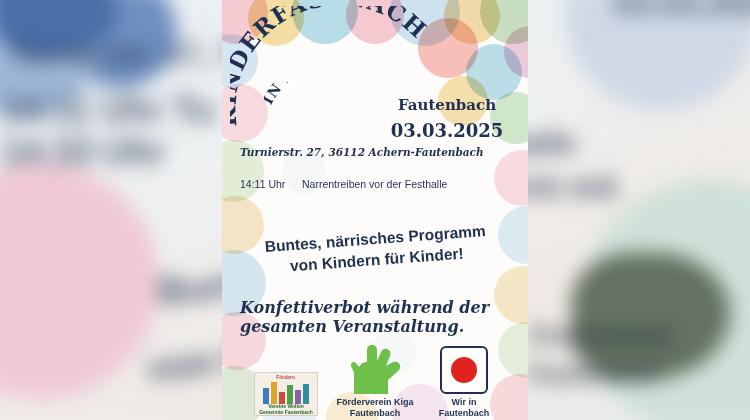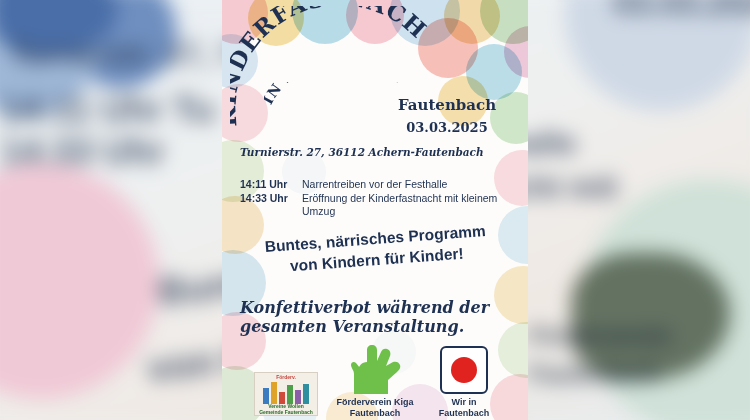--- a/index.html
+++ b/index.html
@@ -123,21 +123,21 @@
     color: #1f3152;
   }
   .rm-date {
     position: absolute;
     right: 16px;
     top: 120px;
     width: 130px;
     text-align: center;
     font-family: "DejaVu Serif", serif;
     font-weight: bold;
-    font-size: 13px;
+    font-size: 18px;
     color: #1f3152;
   }
 
   .address {
     position: absolute;
     left: 18px;
     top: 146px;
     font-family: "DejaVu Serif", serif;
     font-style: italic;
     font-weight: bold;
@@ -149,21 +149,21 @@
     position: absolute;
     left: 18px;
     top: 178px;
     width: 270px;
     font-family: "Liberation Sans", sans-serif;
     color: #1f3152;
     font-size: 10.5px;
     line-height: 13px;
   }
   .sched-row { display: flex; margin-bottom: 1px; }
-  .sched-time { font-weight: bold; width: 62px; flex: none; }
+  .sched-time { font-weight: normal; width: 62px; flex: none; }
   .sched-text { flex: 1; }
 
   .program {
     position: absolute;
     left: 22px;
     top: 228px;
     width: 264px;
     text-align: center;
     font-family: "Liberation Sans", sans-serif;
     font-weight: bold;
@@ -327,24 +327,20 @@
       <div class="rosenmontag">Fautenbach</div>
       <div class="rm-date">03.03.2025</div>
 
       <div class="address">Turnierstr. 27, 36112 Achern-Fautenbach</div>
 
       <div class="schedule">
         <div class="sched-row">
           <div class="sched-time">14:11 Uhr</div>
           <div class="sched-text">Narrentreiben vor der Festhalle</div>
         </div>
-        <div class="sched-row">
-          <div class="sched-time">14:33 Uhr</div>
-          <div class="sched-text">Eröffnung der Kinderfastnacht mit kleinem Umzug</div>
-        </div>
       </div>
 
       <div class="program">
         <div>Buntes, närrisches Programm</div>
         <div>von Kindern für Kinder!</div>
       </div>
 
       <div class="konfetti">Konfettiverbot während der gesamten Veranstaltung.</div>
 
 

